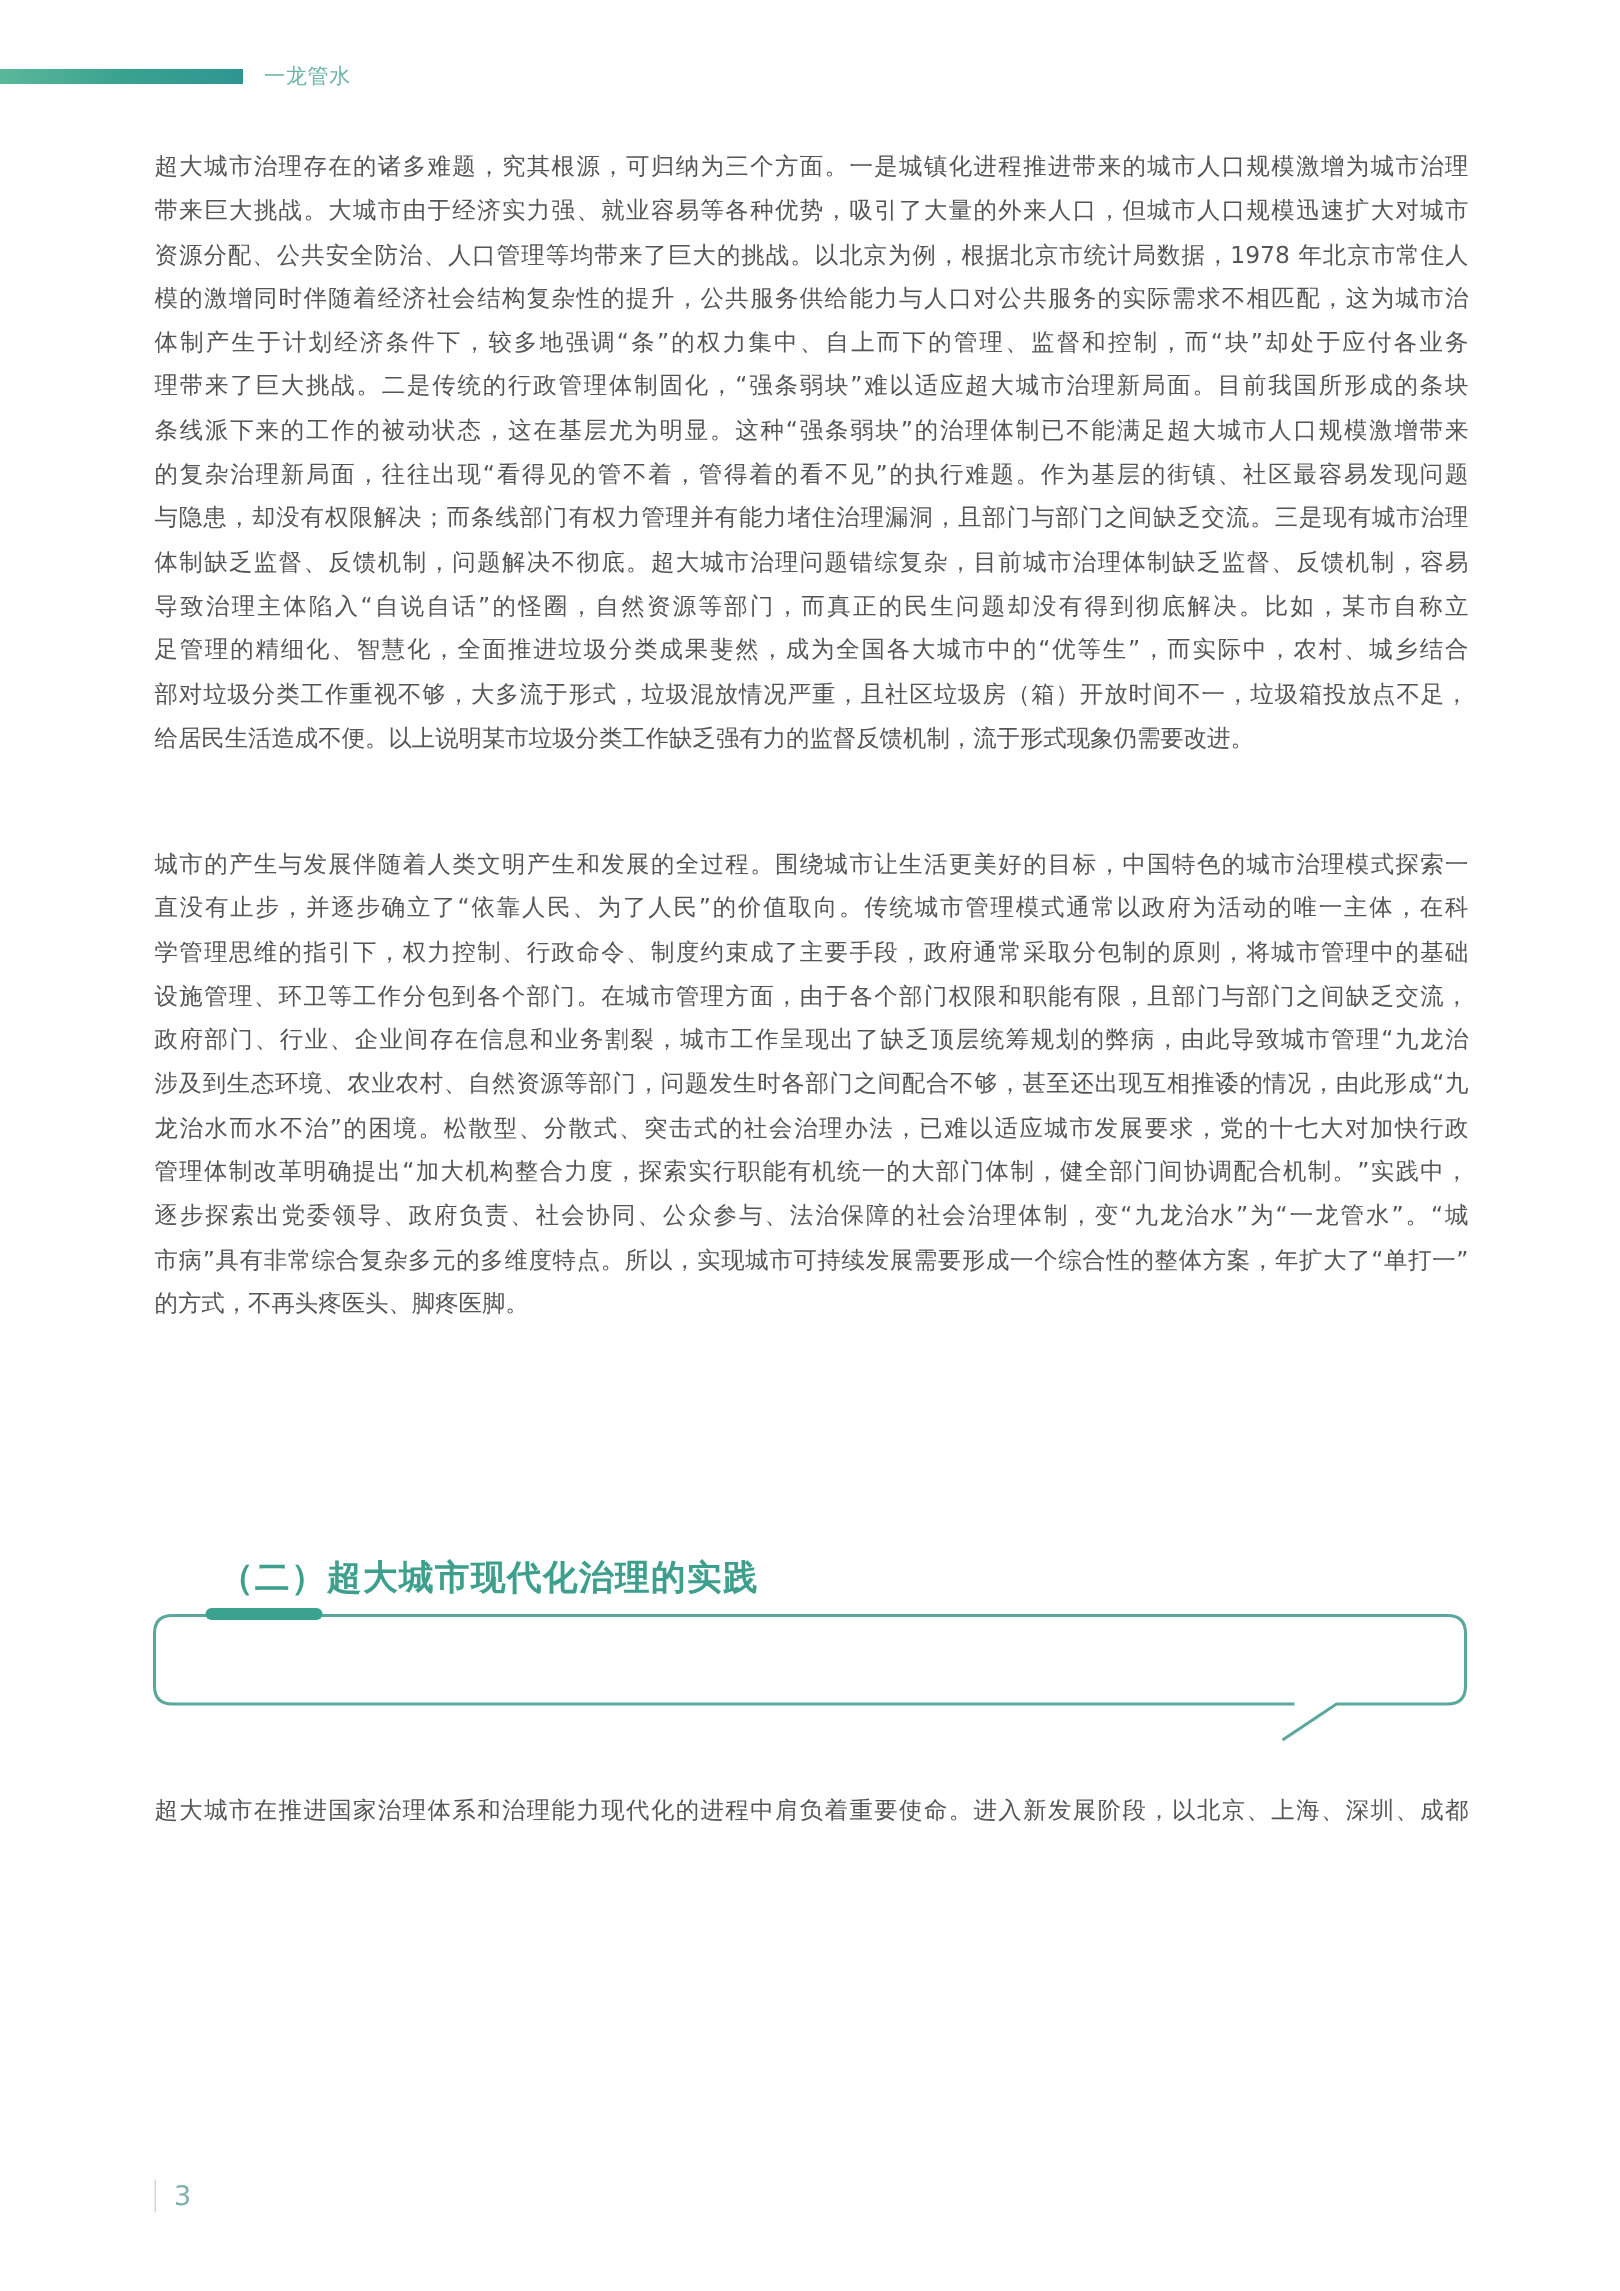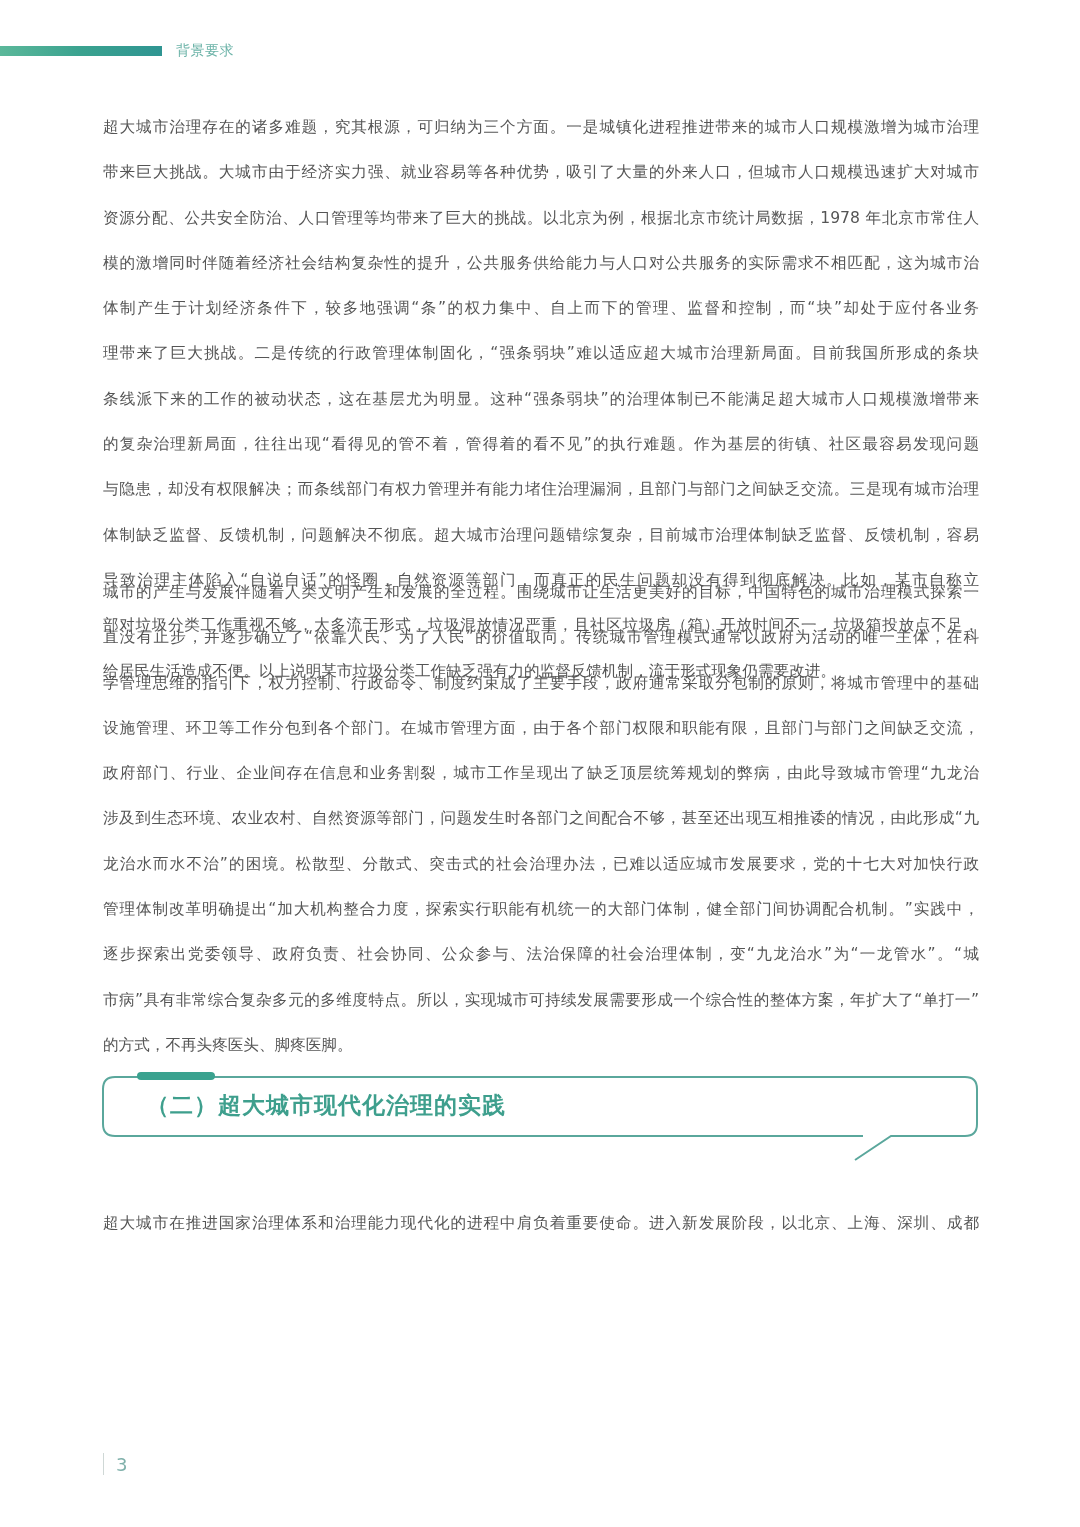--- a/index.html
+++ b/index.html
@@ -6,54 +6,55 @@
   body { width: 1080px; height: 1527px; position: relative; overflow: hidden;
          font-family: "DejaVu Sans", "Liberation Sans", sans-serif; color: #4a4a4a; }
 
   .header-bar { position: absolute; left: 0; top: 46px; width: 162px; height: 10px;
     background: linear-gradient(90deg, #5bb89a 0%, #3aa28f 50%, #2f9592 100%); }
   .header-label { position: absolute; left: 176px; top: 42px; font-size: 14px; color: #6cb3a8;
     letter-spacing: 0.5px; }
 
   .para { position: absolute; left: 103px; width: 876px; font-size: 15.6px;
     line-height: 29.3px; color: #555; text-align: justify; margin: 0; }
-  .para .line { display: block; white-space: nowrap; text-align-last: justify; text-align: justify; margin-top: 16px; }
+  .para .line { display: block; white-space: nowrap; text-align-last: justify; text-align: justify; }
   .para .line.last { text-align-last: left; }
 
   #p1 { top: 97px; }
   #p2 { top: 562px; }
   #p3 { top: 1193px; }
 
   .section-box { position: absolute; left: 103px; top: 1076px; width: 874px; height: 60px; }
   .section-box svg { position: absolute; left: 0; top: 0; overflow: visible; }
-  .section-title { position: absolute; left: 146px; top: 1090px; font-size: 23px; font-weight: bold;
+  .section-title { position: absolute; left: 146px; top: 1036px; font-size: 23px; font-weight: bold;
     color: #3e9f8d; letter-spacing: 1px; }
 
   .page-number-wrap { position: absolute; left: 103px; top: 1452px; height: 24px; display: flex; align-items: center; }
   .page-divider { width: 1px; height: 22px; background: #cfd8d6; margin-right: 12px; }
   .page-number { font-size: 18px; color: #7fb0aa; }
 </style>
 </head>
 <body>
 
 <div class="header-bar"></div>
-<div class="header-label">背景要求</div>
+<div class="header-label">一龙管水</div>
 
 <div class="para" id="p1">
     <span class="line">超大城市治理存在的诸多难题，究其根源，可归纳为三个方面。一是城镇化进程推进带来的城市人口规模激增为城市治理</span>
     <span class="line">带来巨大挑战。大城市由于经济实力强、就业容易等各种优势，吸引了大量的外来人口，但城市人口规模迅速扩大对城市</span>
     <span class="line">资源分配、公共安全防治、人口管理等均带来了巨大的挑战。以北京为例，根据北京市统计局数据，1978 年北京市常住人</span>
     <span class="line">模的激增同时伴随着经济社会结构复杂性的提升，公共服务供给能力与人口对公共服务的实际需求不相匹配，这为城市治</span>
     <span class="line">体制产生于计划经济条件下，较多地强调“条”的权力集中、自上而下的管理、监督和控制，而“块”却处于应付各业务</span>
     <span class="line">理带来了巨大挑战。二是传统的行政管理体制固化，“强条弱块”难以适应超大城市治理新局面。目前我国所形成的条块</span>
     <span class="line">条线派下来的工作的被动状态，这在基层尤为明显。这种“强条弱块”的治理体制已不能满足超大城市人口规模激增带来</span>
     <span class="line">的复杂治理新局面，往往出现“看得见的管不着，管得着的看不见”的执行难题。作为基层的街镇、社区最容易发现问题</span>
     <span class="line">与隐患，却没有权限解决；而条线部门有权力管理并有能力堵住治理漏洞，且部门与部门之间缺乏交流。三是现有城市治理</span>
     <span class="line">体制缺乏监督、反馈机制，问题解决不彻底。超大城市治理问题错综复杂，目前城市治理体制缺乏监督、反馈机制，容易</span>
     <span class="line">导致治理主体陷入“自说自话”的怪圈，自然资源等部门，而真正的民生问题却没有得到彻底解决。比如，某市自称立</span>
+    <span class="line">足管理的精细化、智慧化，全面推进垃圾分类成果斐然，成为全国各大城市中的“优等生”，而实际中，农村、城乡结合</span>
     <span class="line">部对垃圾分类工作重视不够，大多流于形式，垃圾混放情况严重，且社区垃圾房（箱）开放时间不一，垃圾箱投放点不足，</span>
     <span class="line last">给居民生活造成不便。以上说明某市垃圾分类工作缺乏强有力的监督反馈机制，流于形式现象仍需要改进。</span>
   </div>
 <div class="para" id="p2">
     <span class="line">城市的产生与发展伴随着人类文明产生和发展的全过程。围绕城市让生活更美好的目标，中国特色的城市治理模式探索一</span>
     <span class="line">直没有止步，并逐步确立了“依靠人民、为了人民”的价值取向。传统城市管理模式通常以政府为活动的唯一主体，在科</span>
     <span class="line">学管理思维的指引下，权力控制、行政命令、制度约束成了主要手段，政府通常采取分包制的原则，将城市管理中的基础</span>
     <span class="line">设施管理、环卫等工作分包到各个部门。在城市管理方面，由于各个部门权限和职能有限，且部门与部门之间缺乏交流，</span>
     <span class="line">政府部门、行业、企业间存在信息和业务割裂，城市工作呈现出了缺乏顶层统筹规划的弊病，由此导致城市管理“九龙治</span>
     <span class="line">涉及到生态环境、农业农村、自然资源等部门，问题发生时各部门之间配合不够，甚至还出现互相推诿的情况，由此形成“九</span>

